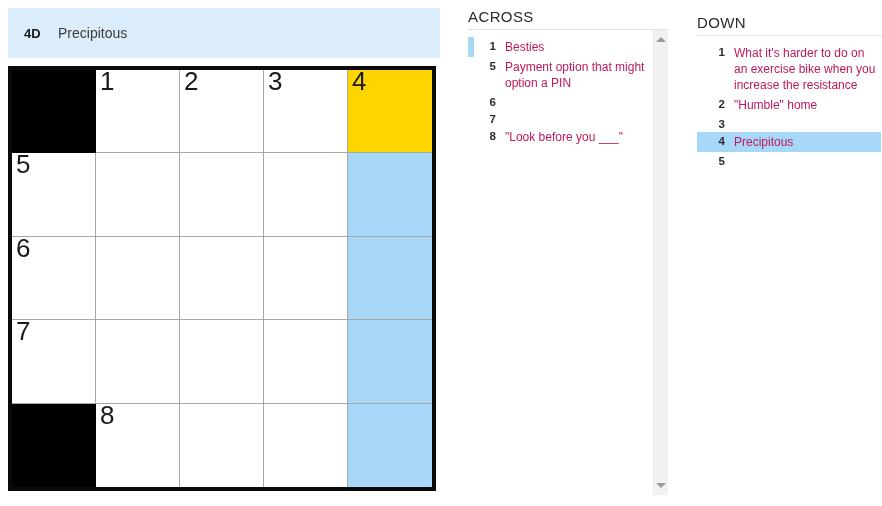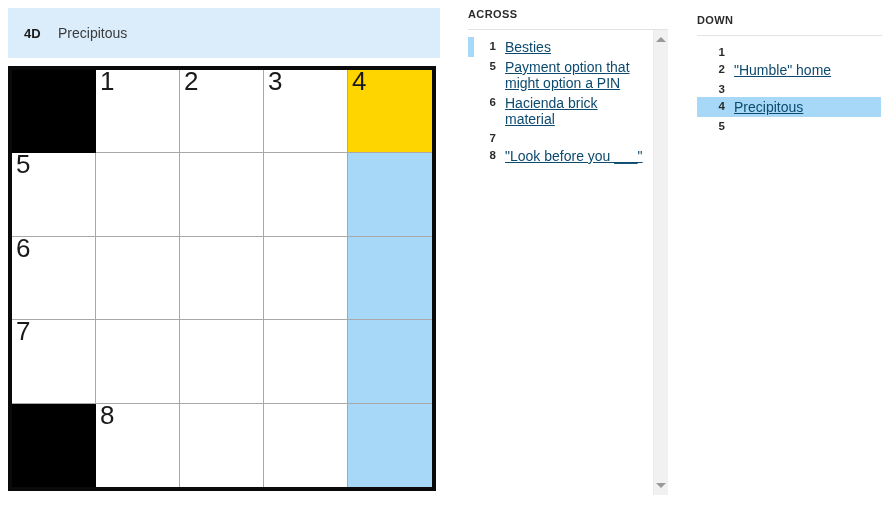--- a/index.html
+++ b/index.html
@@ -87,22 +87,22 @@
   .clue-panel {
     position: absolute;
     top: 8px;
     width: 200px;
     height: 490px;
   }
   #across-panel { left: 468px; }
   #down-panel   { left: 697px; margin-top: 6px; }
 
   .panel-title {
-    font-size: 11px;
-    font-weight: bold;
+    font-size: 15px;
+    font-weight: normal;
     letter-spacing: 0.4px;
     color: #2b2b2b;
     margin: 0 0 7px 0;
     height: 14px;
   }
   .panel-body {
     position: relative;
     height: 466px;
     border-top: 1px solid #e3e3e3;
     box-sizing: border-box;
@@ -137,24 +137,23 @@
     width: 18px;
     text-align: right;
     font-size: 11.5px;
     font-weight: bold;
     color: #2b2b2b;
     padding-top: 1px;
   }
   .clue .ctext {
     flex: 1 1 auto;
     padding-left: 9px;
-    font-size: 14px;
+    font-size: 12px;
     line-height: 16px;
-    color: #0c4a6e;
-    text-decoration: underline;
+    color: #be185d;
   }
 
   
   .scrollbar {
     position: absolute;
     right: 0;
     top: 0;
     bottom: 0;
     width: 15px;
     background: #f1f1f1;
@@ -253,21 +252,20 @@
             <div class="ctext">Besties</div>
           </div>
           <div class="clue">
             <div class="bar"></div>
             <div class="cnum">5</div>
             <div class="ctext">Payment option that might option a PIN</div>
           </div>
           <div class="clue">
             <div class="bar"></div>
             <div class="cnum">6</div>
-            <div class="ctext">Hacienda brick material</div>
           </div>
           <div class="clue">
             <div class="bar"></div>
             <div class="cnum">7</div>
           </div>
           <div class="clue">
             <div class="bar"></div>
             <div class="cnum">8</div>
             <div class="ctext">"Look before you ___"</div>
           </div>
@@ -284,20 +282,21 @@
     </div>
   </div>
 
   <div class="clue-panel" id="down-panel">
     <div class="panel-title">DOWN</div>
     <div class="panel-body">
       <div class="clue-list" id="down-list">
           <div class="clue">
             <div class="bar"></div>
             <div class="cnum">1</div>
+            <div class="ctext">What it's harder to do on an exercise bike when you increase the resistance</div>
           </div>
           <div class="clue">
             <div class="bar"></div>
             <div class="cnum">2</div>
             <div class="ctext">"Humble" home</div>
           </div>
           <div class="clue">
             <div class="bar"></div>
             <div class="cnum">3</div>
           </div>

